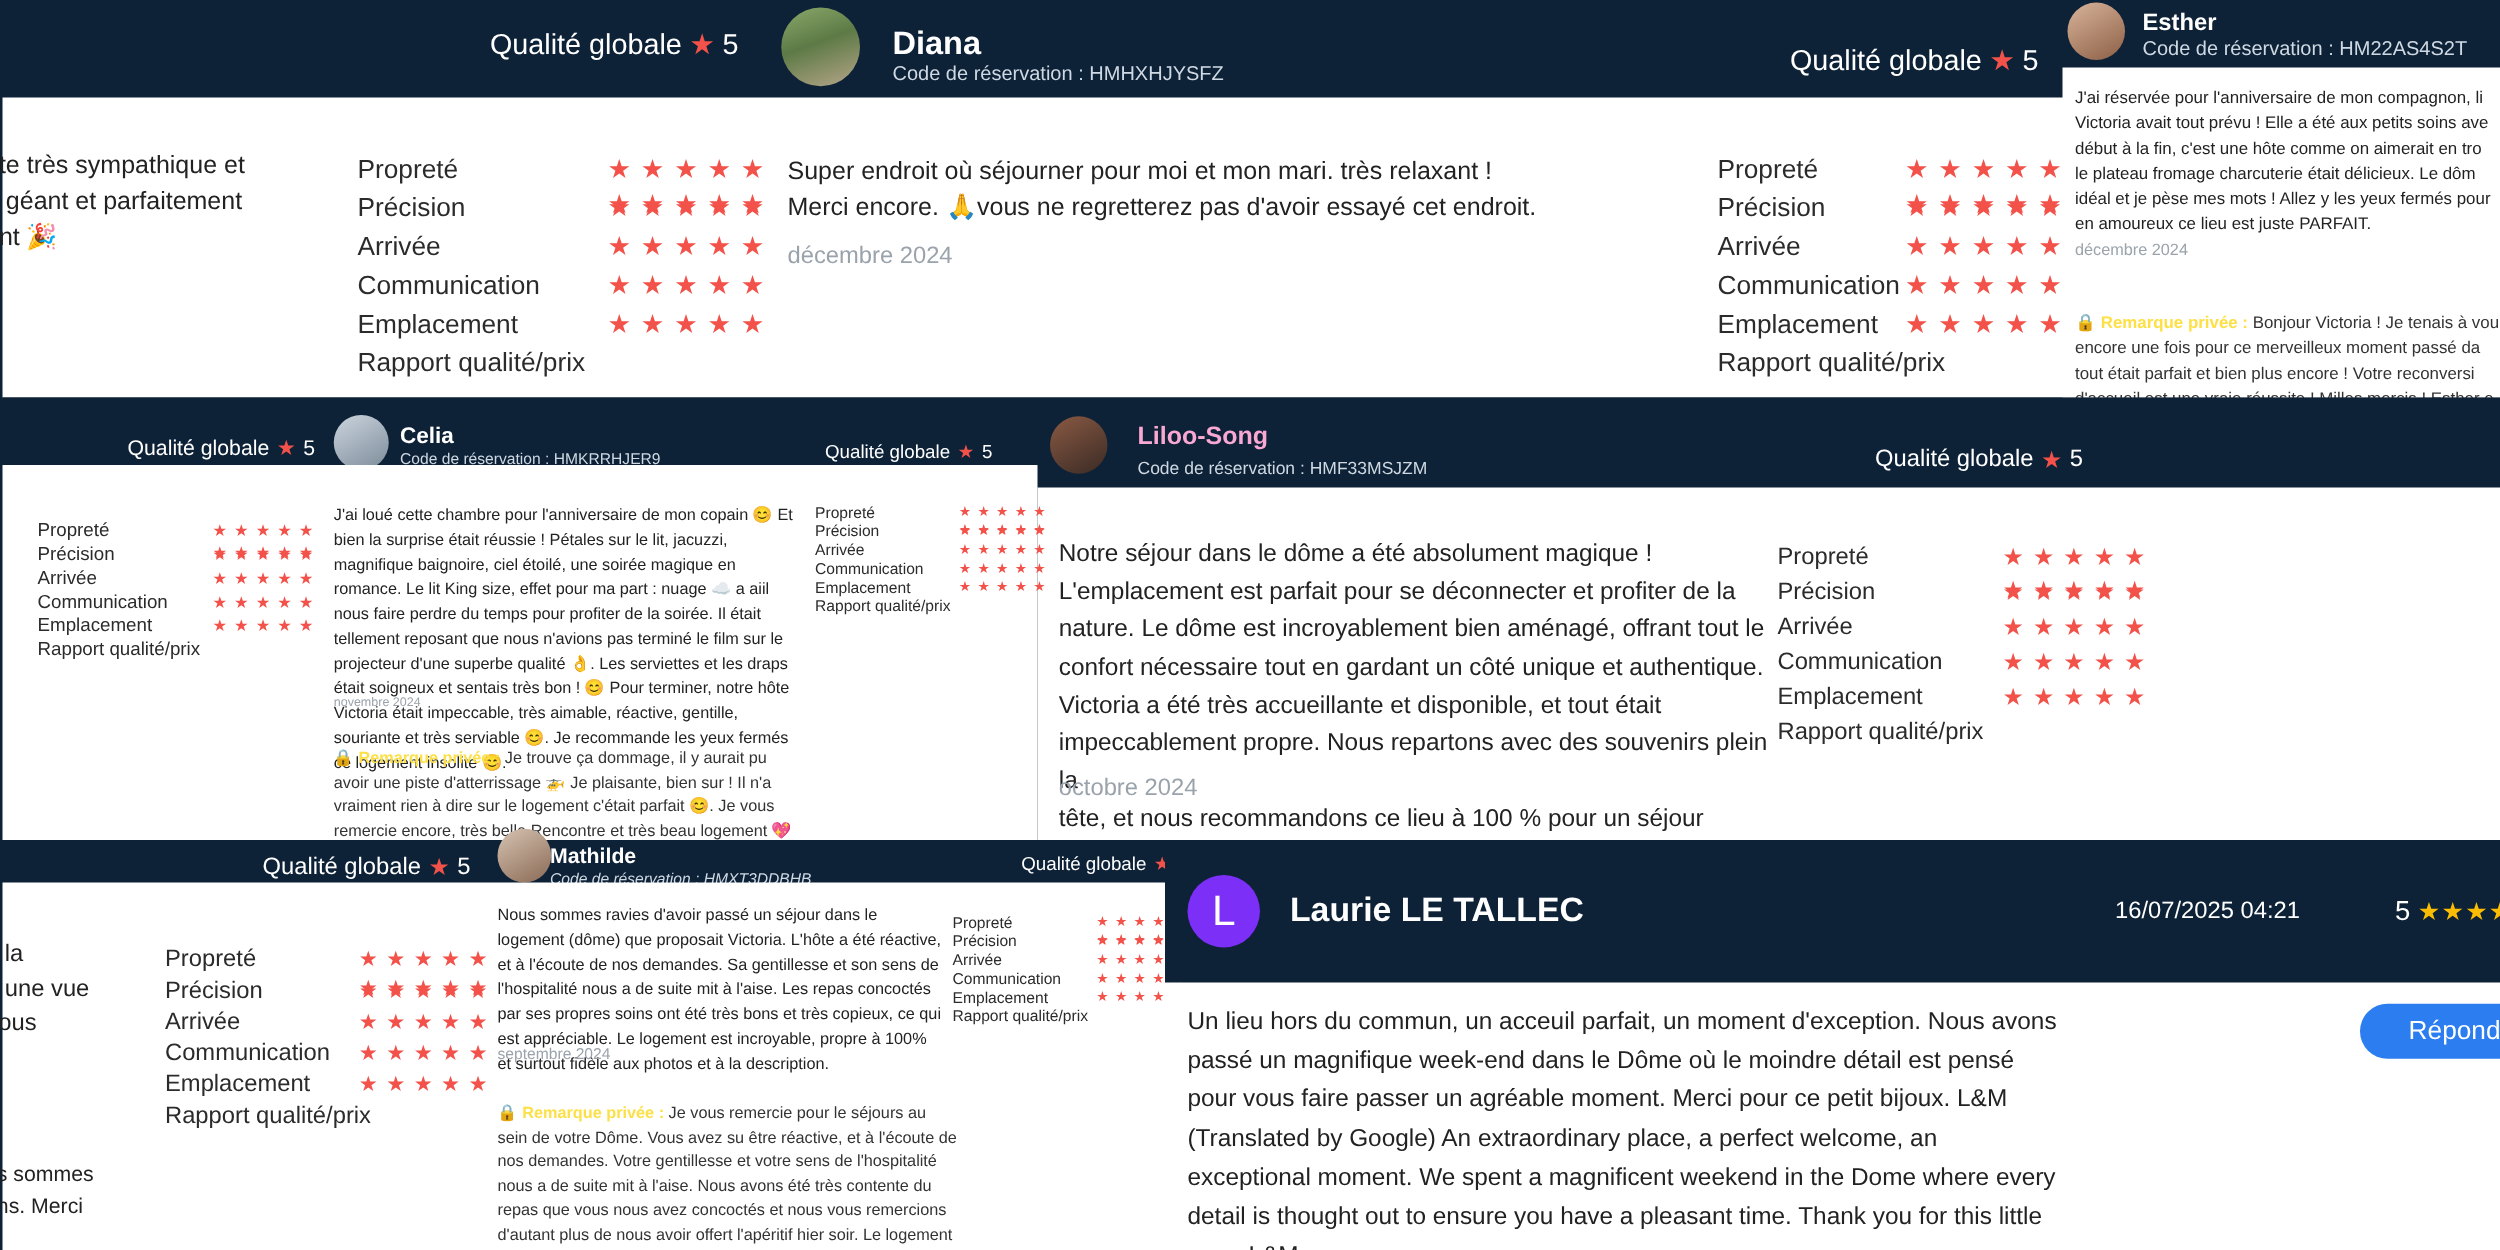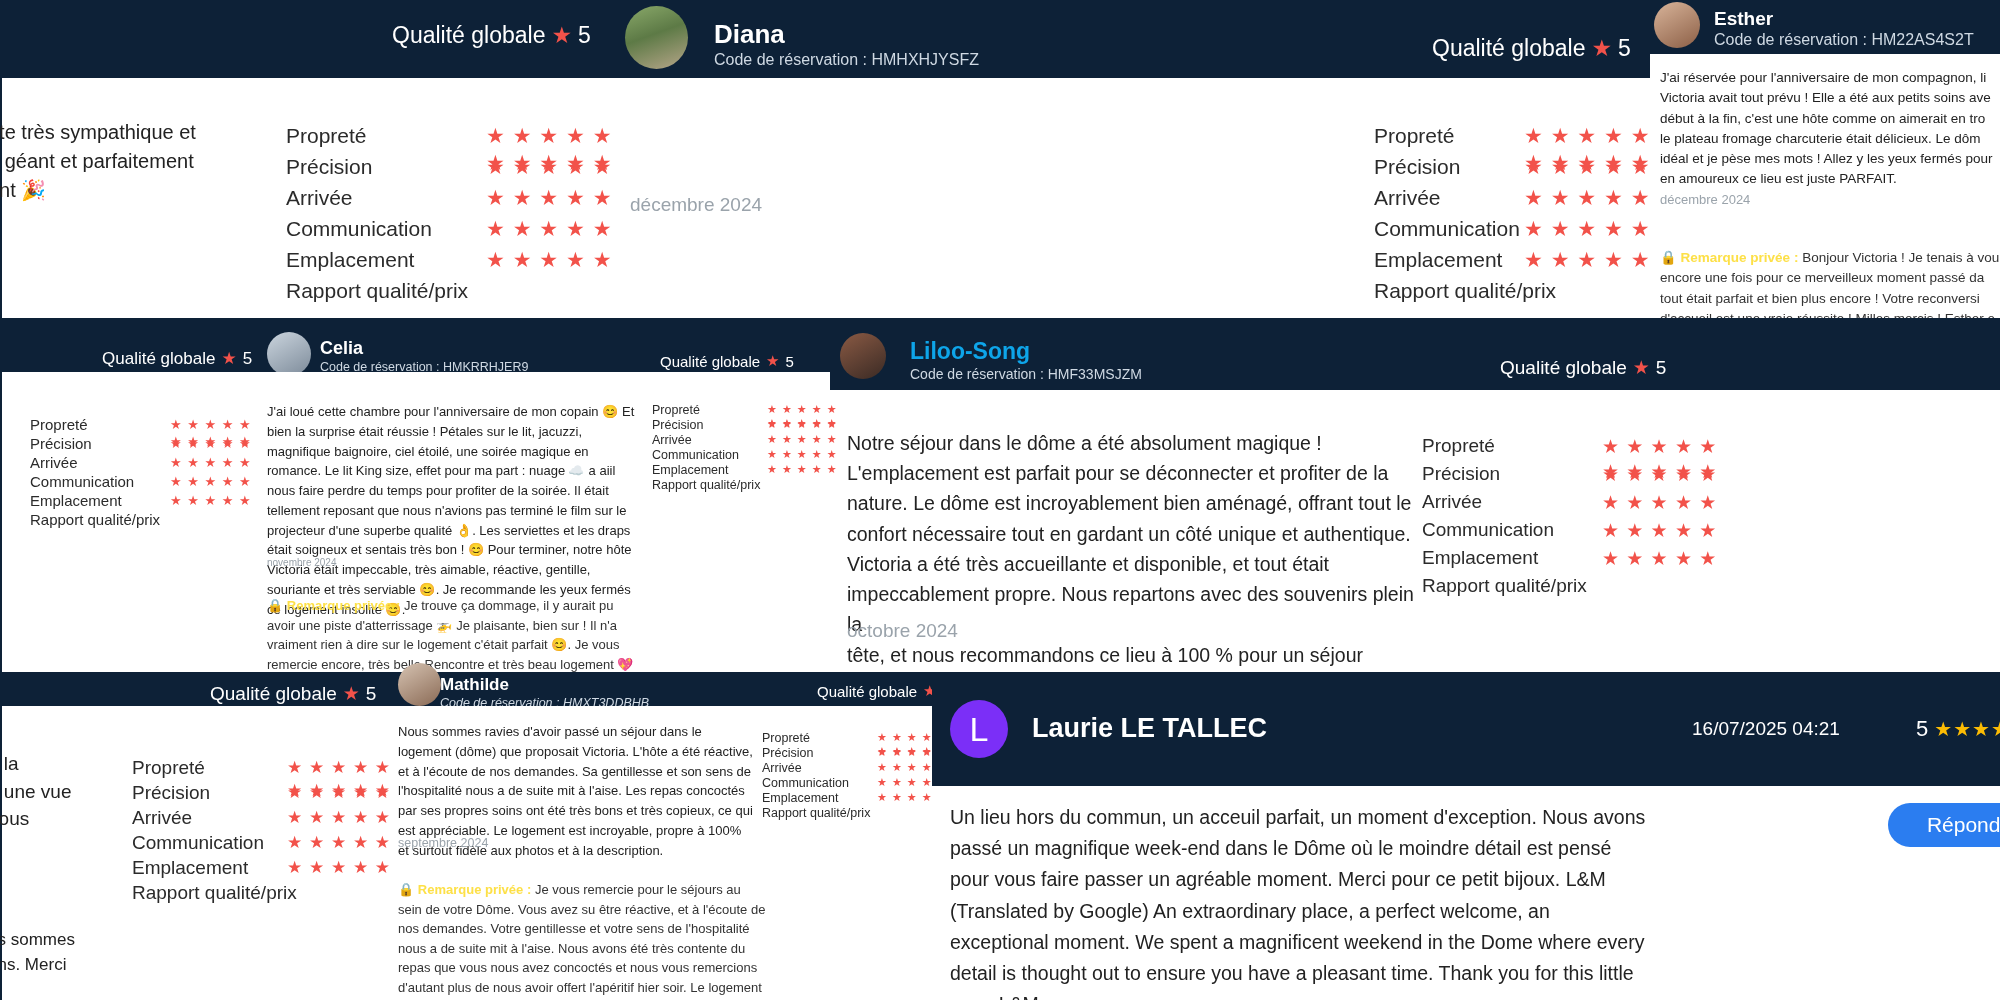--- a/index.html
+++ b/index.html
@@ -114,20 +114,22 @@
     <div class="crit-row" style="height:31px;">
         <span class="crit crit-label">Emplacement</span>
         <span class="stars" style="position:absolute; left:200px;">★ ★ ★ ★ ★</span>
       </div>
     <div class="crit-row" style="height:31px;">
         <span class="crit crit-label">Rapport qualité/prix</span>
         <span class="stars" style="position:absolute; left:200px; top:31px;">★ ★ ★ ★ ★</span>
       </div>
   </div>
 
+  <div class="body-text" style="position:absolute; left:628px; top:123px; width:660px; font-size:20px; white-space:pre-line;">Super endroit où séjourner pour moi et mon mari. très relaxant !
+Merci encore. 🙏vous ne regretterez pas d'avoir essayé cet endroit.</div>
   <div class="date" style="position:absolute; left:628px; top:194px; font-size:19px;">décembre 2024</div>
 
   <div style="position:absolute; left:1372px; top:120px; width:330px; font-size:21px;">
     <div class="crit-row" style="height:31px;">
         <span class="crit crit-label">Propreté</span>
         <span class="stars" style="position:absolute; left:150px;">★ ★ ★ ★ ★</span>
       </div>
     <div class="crit-row" style="height:31px;">
         <span class="crit crit-label">Précision</span>
         <span class="stars" style="position:absolute; left:150px;">★ ★ ★ ★ ★</span>
@@ -180,21 +182,21 @@
     <span>Code de réservation :</span>
     <span>HMKRRHJER9</span>
   </div>
   <div class="qg" style="position:absolute; left:658px; top:352px; font-size:15px;">
     <span>Qualité globale</span>
     <span class="star">★</span>
     <span class="num">5</span>
   </div>
 
   <div class="avatar" style="position:absolute; left:838px; top:333px; width:46px; height:46px; background:linear-gradient(150deg,#8a5a44,#3a2a24);"></div>
-  <div style="position:absolute; left:908px; top:338px; font-size:23px; color:#0ea5e9; font-weight:bold;">Liloo-Song</div>
+  <div style="position:absolute; left:908px; top:338px; font-size:20px; color:#f9a8d4; font-weight:bold;">Liloo-Song</div>
   <div class="code" style="position:absolute; left:908px; top:366px; font-size:14px; white-space:nowrap;">
     <span>Code de réservation :</span>
     <span>HMF33MSJZM</span>
   </div>
   <div class="qg" style="position:absolute; left:1498px; top:356px; font-size:19px;">
     <span>Qualité globale</span>
     <span class="star">★</span>
     <span class="num">5</span>
   </div>
 

